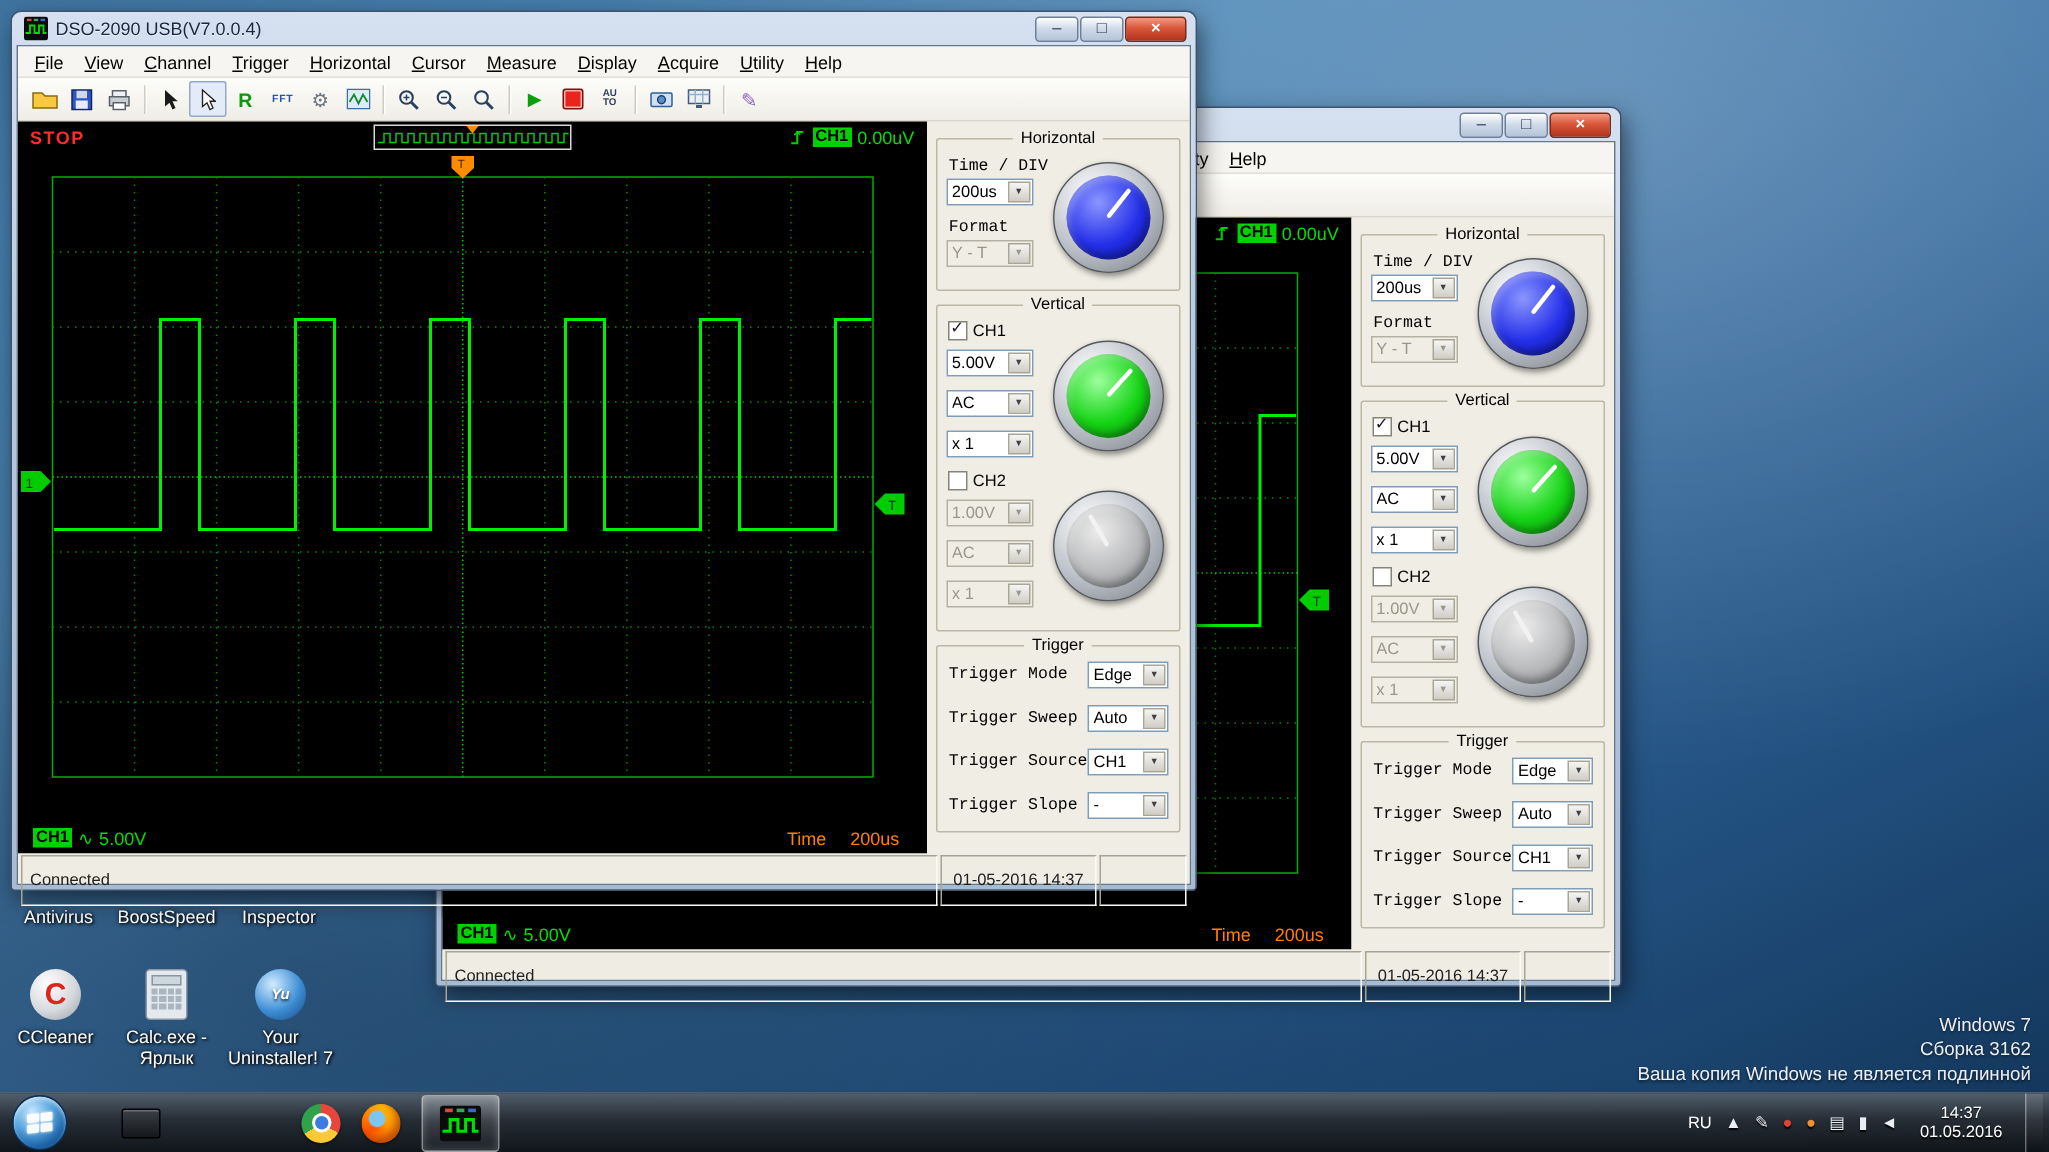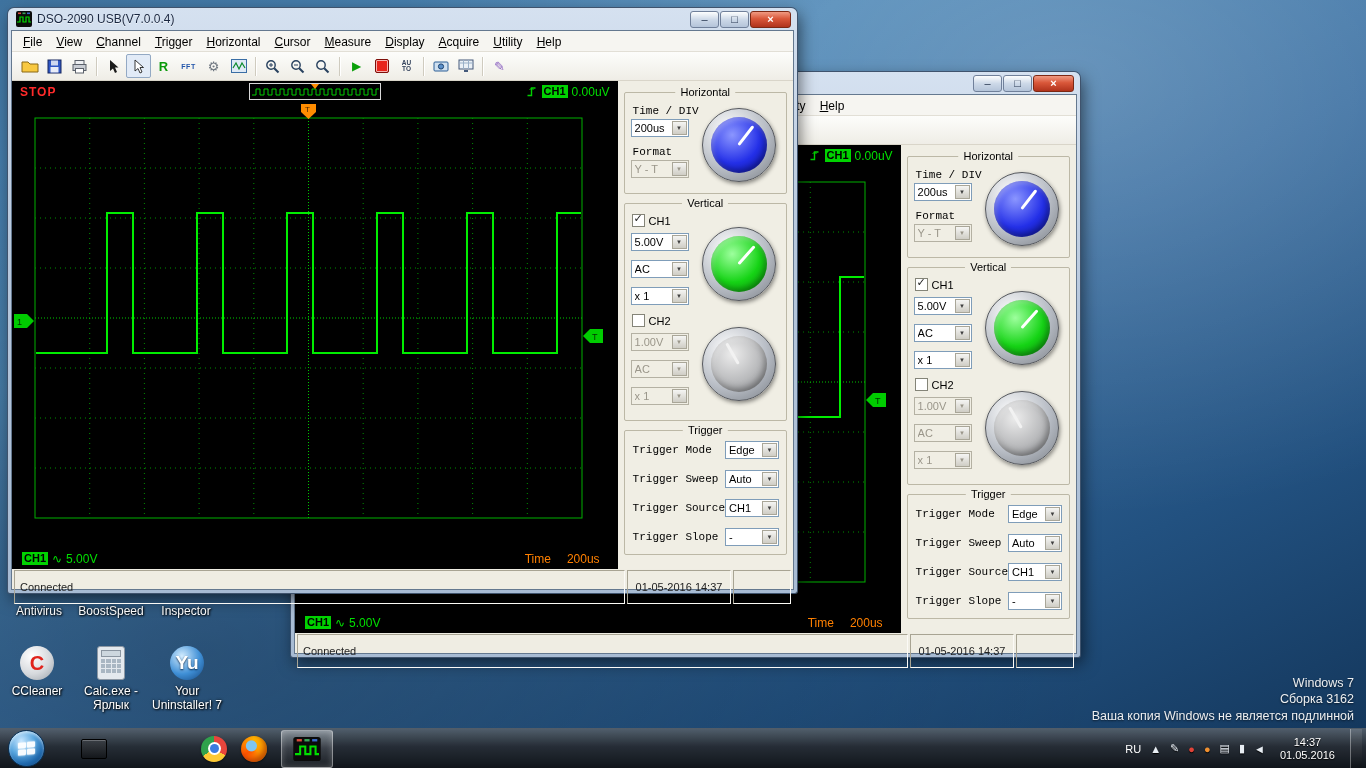--- a/index.html
+++ b/index.html
@@ -129,21 +129,21 @@
     background:radial-gradient(circle at 35% 30%, #ffffff, #d6d9dd 55%, #99a0a8);
     display:flex; align-items:center; justify-content:center;
     font-size:20px; font-weight:bold; color:#e0231c; }
   .art-calc { width:28px; height:34px; background:#e4e9ee; border:1px solid #8d98a4; border-radius:3px; }
   .art-calc .scr { height:7px; margin:3px 3px 2px; background:#cdd7de; border:1px solid #8a95a0; }
   .art-calc .keys { display:grid; grid-template-columns:repeat(4,1fr); gap:1px; margin:0 3px; }
   .art-calc .keys i { height:4px; background:#a9b6c2; }
   .art-uninst { width:34px; height:34px; border-radius:50%;
     background:radial-gradient(circle at 35% 30%, #d2ecff, #3f8fd6 55%, #14457e);
     display:flex; align-items:center; justify-content:center;
-    color:#fff; font-weight:bold; font-size:19px; text-shadow:0 1px 2px #07264a; }
+    color:#fff; font-weight:bold; font-size:10px; text-shadow:0 1px 2px #07264a;font-style:italic; }
   .dicon .dlab { margin-top:4px; width:86px; text-align:center; font-size:12px; color:#fff;
     text-shadow:1px 1px 2px #000, 0 0 3px rgba(0,0,0,.8); line-height:14px; }
 
   .watermark { position:absolute; right:12px; bottom:44px; text-align:right; z-index:1;
     color:rgba(255,255,255,.92); font-size:12.5px; line-height:16.5px;
     text-shadow:0 1px 2px rgba(0,0,0,.6); }
 
   
   .taskbar { position:absolute; left:0; right:0; bottom:0; height:40px; z-index:50;
     background:linear-gradient(180deg, rgba(82,94,106,.96), rgba(38,44,52,.97) 45%, rgba(16,20,25,.98));

